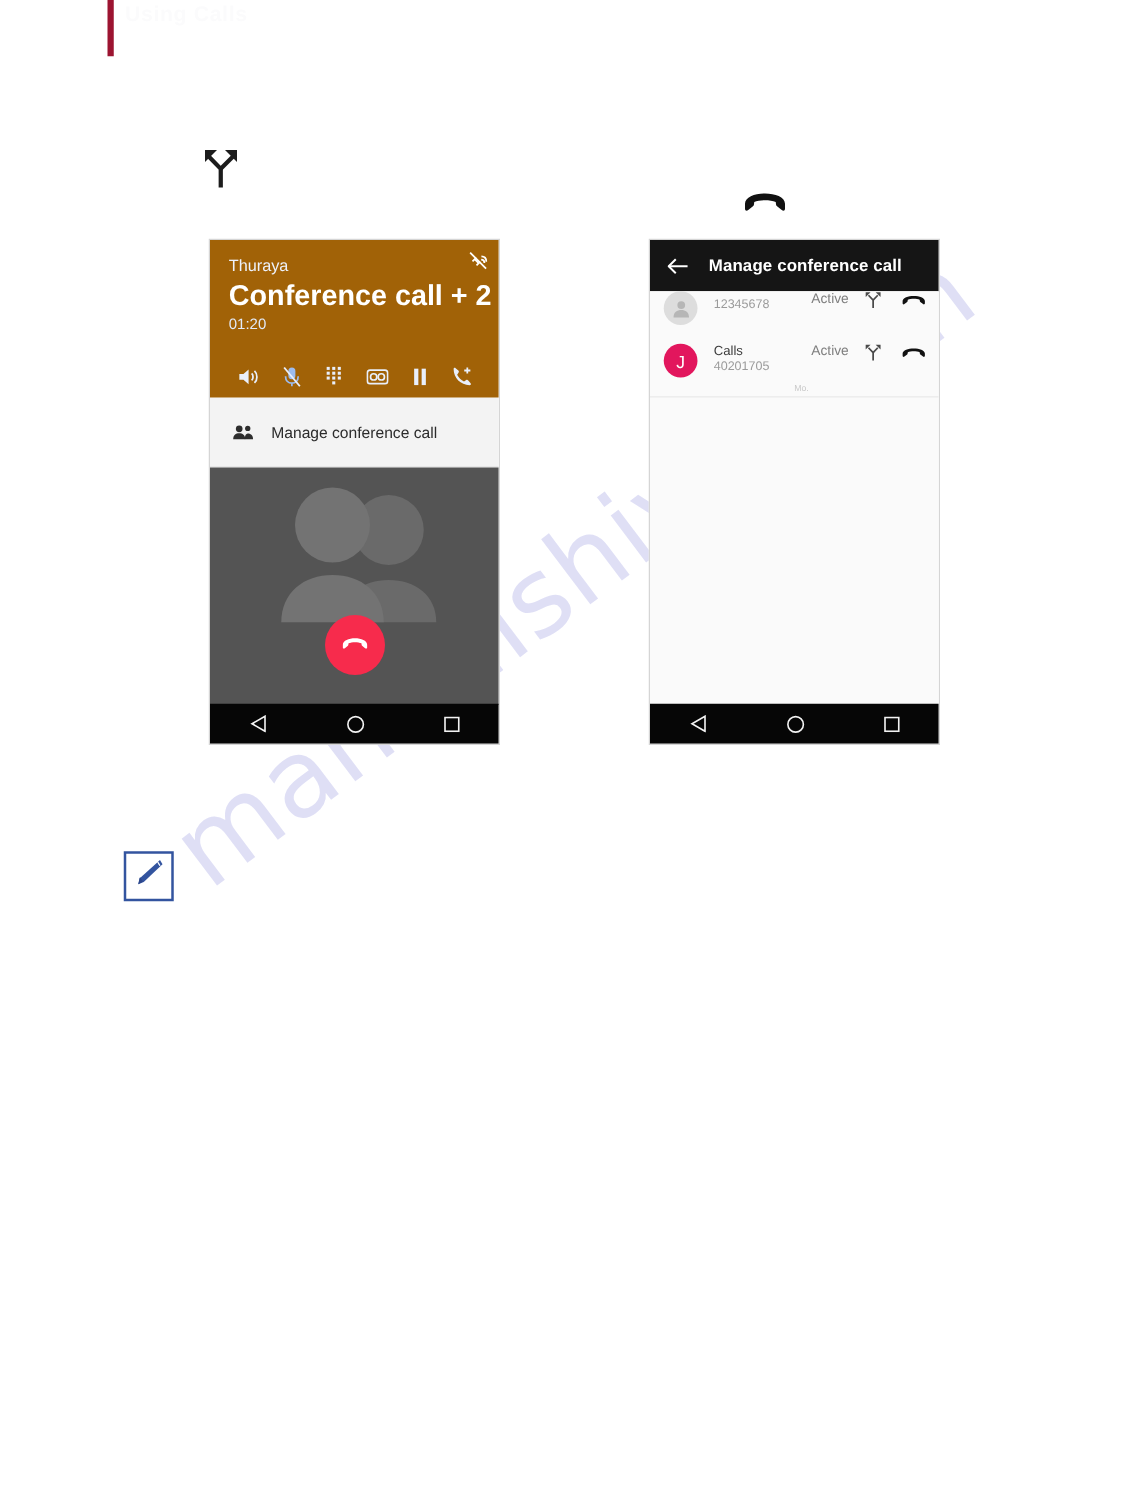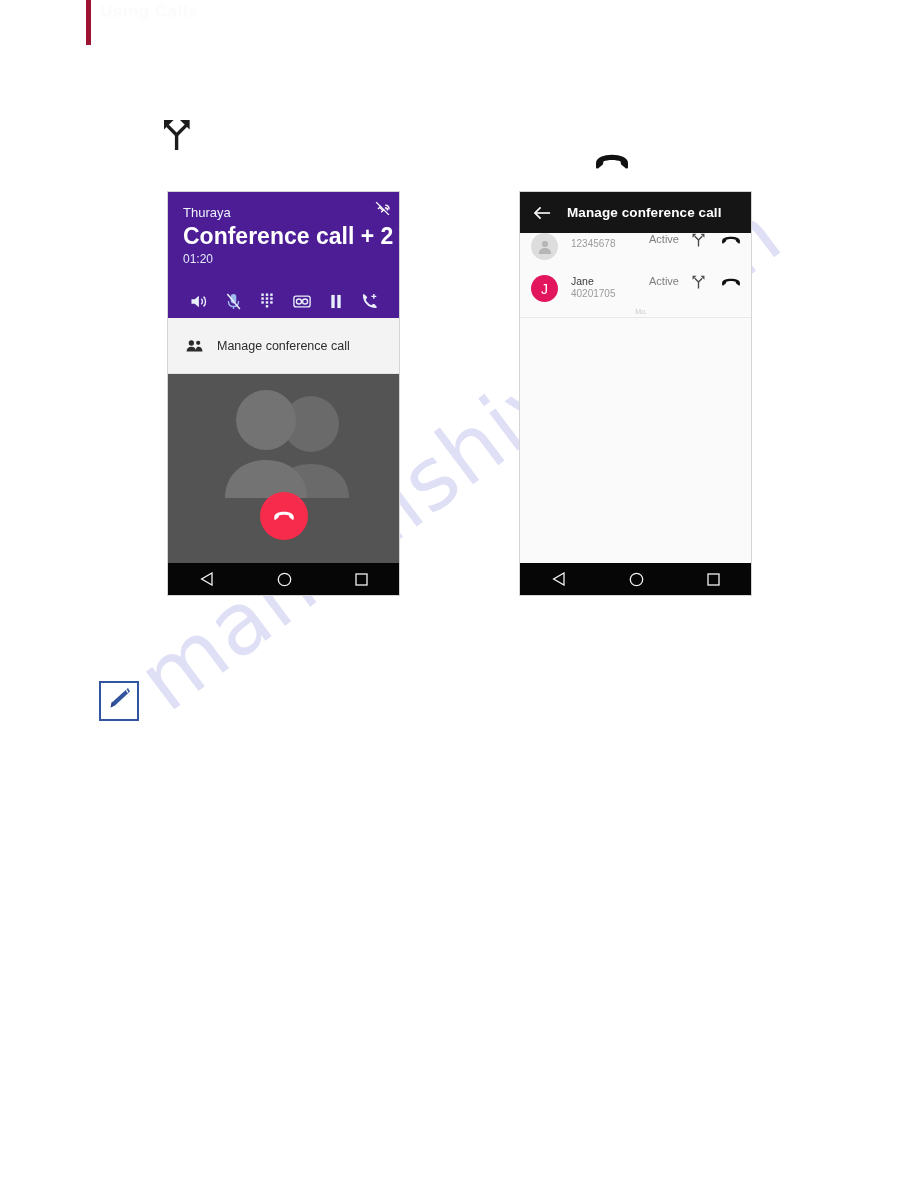--- a/index.html
+++ b/index.html
@@ -77,21 +77,21 @@
     box-sizing: border-box;
     overflow: hidden;
     z-index: 8;
   }
   .phone-left  { left: 167px; top: 191px; border: 1px solid #d5d5d5; }
   .phone-right { left: 519px; top: 191px; border: 1px solid #d5d5d5; }
 
   
   .call-panel {
     position: relative;
-    background: #4c1d95;
+    background: #a16207;
     height: 126px;
     padding: 12px 15px 0 15px;
     box-sizing: border-box;
     color: #ffffff;
   }
   .call-carrier {
     font-size: 13px;
     line-height: 17px;
     color: #eef2fb;
   }
@@ -472,21 +472,21 @@
       <span class="participant-end">
         <svg width="20" height="12" viewBox="0 0 22 12">
           <path d="M1.2 8 C1.2 2 20.8 2 20.8 8 L20.8 10 C20.8 10.9 19.9 11.3 19.2 10.7 L16.8 8.8 C16.2 8.4 16.4 7.4 16.2 6.9 C13.6 5.8 8.4 5.8 5.8 6.9 C5.6 7.4 5.8 8.4 5.2 8.8 L2.8 10.7 C2.1 11.3 1.2 10.9 1.2 10 Z" fill="#111111"></path>
         </svg>
       </span>
     </div>
 
     <div class="participant-row">
       <span class="avatar avatar-initial">J</span>
       <span class="participant-info">
-        <span class="participant-name" style="display:block">Jane</span>
+        <span class="participant-name" style="display:block">Calls</span>
         <span class="participant-number" style="display:block">40201705</span>
       </span>
       <span class="participant-type">Mo.</span>
       <span class="participant-status">Active</span>
       <span class="participant-split">
         <svg width="13" height="14" viewBox="0 0 14 15">
           <path d="M7 14.4 L7 7.6 L3 3.4" stroke="#4a4a4a" stroke-width="1.5" fill="none"></path>
           <path d="M7 7.6 L11 3.4" stroke="#4a4a4a" stroke-width="1.5" fill="none"></path>
           <path d="M0.6 0.8 L4.8 0.8 L0.6 5 Z" fill="#4a4a4a"></path>
           <path d="M13.4 0.8 L9.2 0.8 L13.4 5 Z" fill="#4a4a4a"></path>

